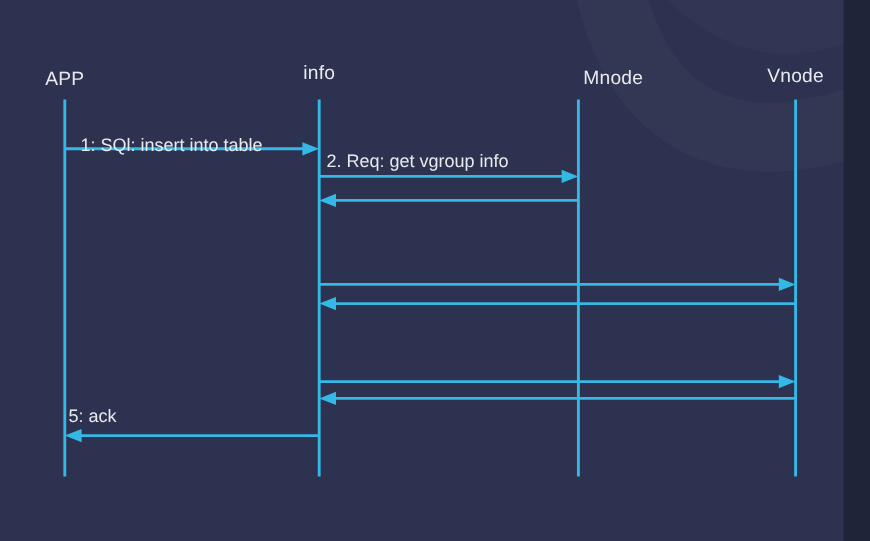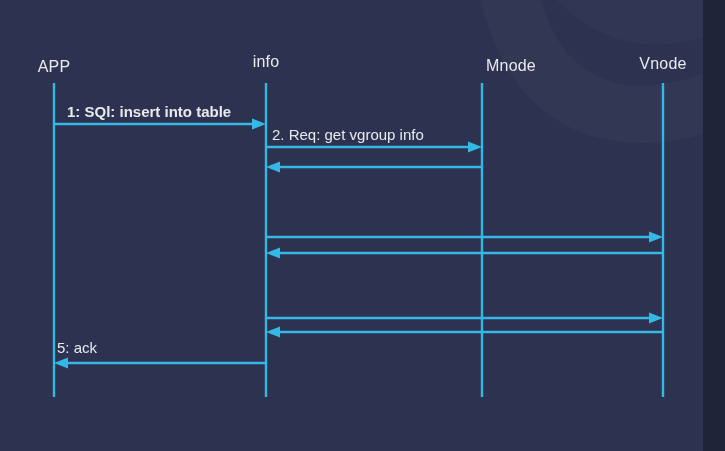--- a/index.html
+++ b/index.html
@@ -68,16 +68,16 @@
       <polygon points="266,332 280,326.5 280,337.5" fill="#34b9e6"></polygon>
       <line x1="266" y1="363" x2="64" y2="363" stroke="#34b9e6" stroke-width="2.4"></line>
       <polygon points="54,363 68,357.5 68,368.5" fill="#34b9e6"></polygon>
     </svg>
 
   <div class="p-label" style="left: 54px; top: 59px;">APP</div>
   <div class="p-label" style="left: 266px; top: 54px;">info</div>
   <div class="p-label" style="left: 482px; top: 58px; margin-left: 29px;">Mnode</div>
   <div class="p-label" style="left: 663px; top: 56px;">Vnode</div>
 
-  <div class="m-label" style="left: 67px; top: 103px; font-weight: bold;">1: SQl: insert into table</div>
+  <div class="m-label" style="left: 67px; top: 113px;">1: SQl: insert into table</div>
   <div class="m-label" style="left: 272px; top: 126px;">2. Req: get vgroup info</div>
   <div class="m-label" style="left: 57px; top: 339px;">5: ack</div>
 </div>
 
 </body></html>

